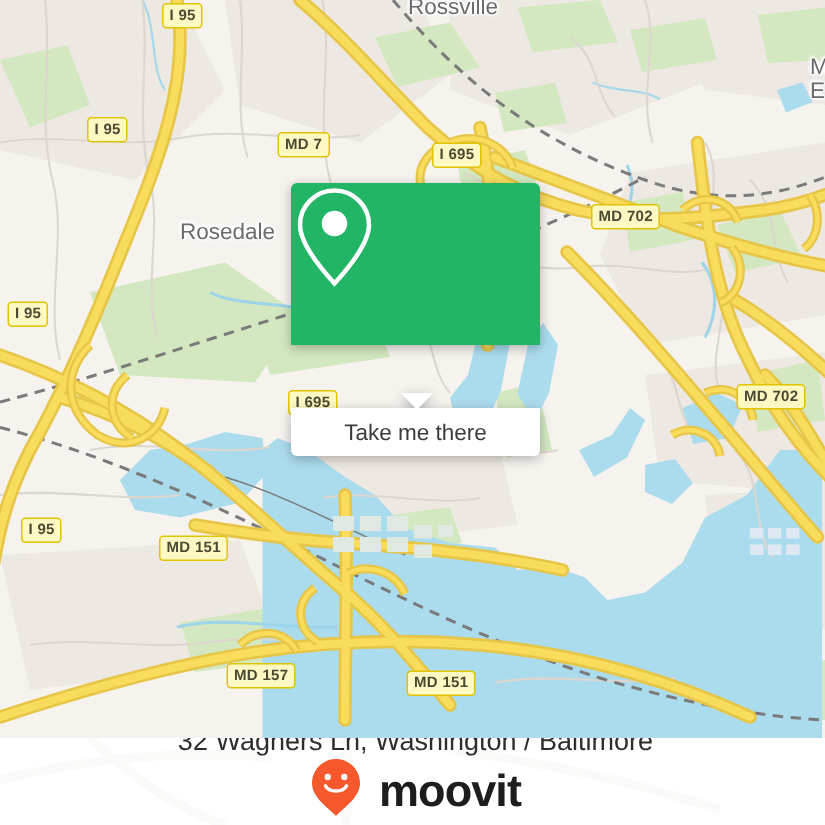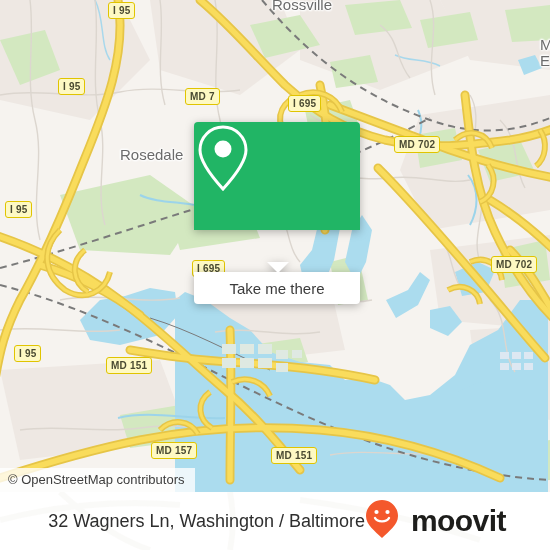--- a/index.html
+++ b/index.html
@@ -74,22 +74,22 @@
   }
 
   
   .footer{
     position:absolute;left:0;top:492px;width:550px;height:58px;
     background:#ffffff;overflow:hidden;
   }
   .footer-wm{position:absolute;left:0;top:-492px;opacity:0.07;}
   .footer-inner{
     position:relative;width:100%;height:100%;
-    display:flex;align-items:center;justify-content:center;
-    padding:0 20px 0 24px;box-sizing:border-box;
+    display:flex;align-items:center;justify-content:flex-end;
+    padding:0 20px 0 24px;box-sizing:border-box;flex-direction:column;
   }
   .footer-title{color:#2e2e2e;font-size:18px;white-space:nowrap;}
   .brand{display:flex;align-items:center;gap:12px;}
   .brand-word{
     color:#1d1d1b;font-size:30px;font-weight:bold;letter-spacing:-0.6px;
     line-height:30px;
   }
 </style>
 </head>
 <body>
@@ -301,21 +301,20 @@
             <circle cx="29" cy="27" r="8.5" fill="#ffffff"></circle>
           </svg>
         </span>
       </div>
       <div class="card-bottom">
         <span>Take me there</span>
       </div>
       <div class="card-tail"></div>
     </div>
 
-    <div class="attrib">© OpenStreetMap contributors</div>
   </div>
 
   <div class="footer">
     <svg class="footer-wm" width="550" height="550" viewBox="0 0 550 550">
       <g stroke="#c9bfae" stroke-width="6" fill="none">
         <path d="M0,520 C60,505 120,500 180,505"></path>
         <path d="M60,492 C90,520 120,540 150,550"></path>
         <path d="M230,492 C235,520 232,540 230,550"></path>
         <path d="M300,500 C360,508 420,520 480,540"></path>
       </g>

